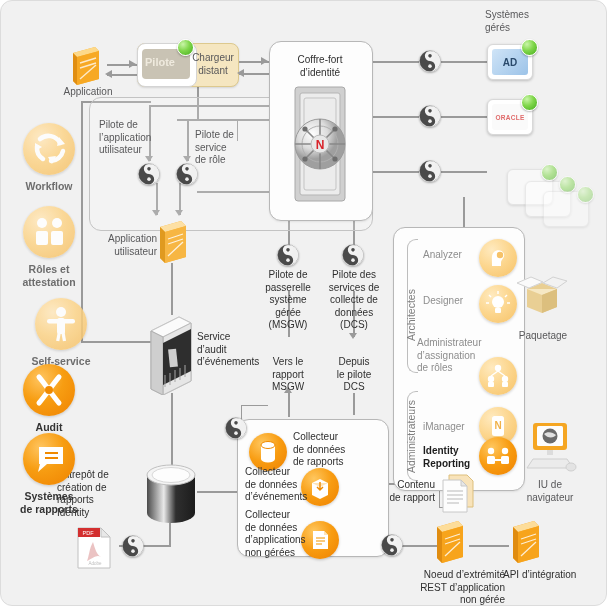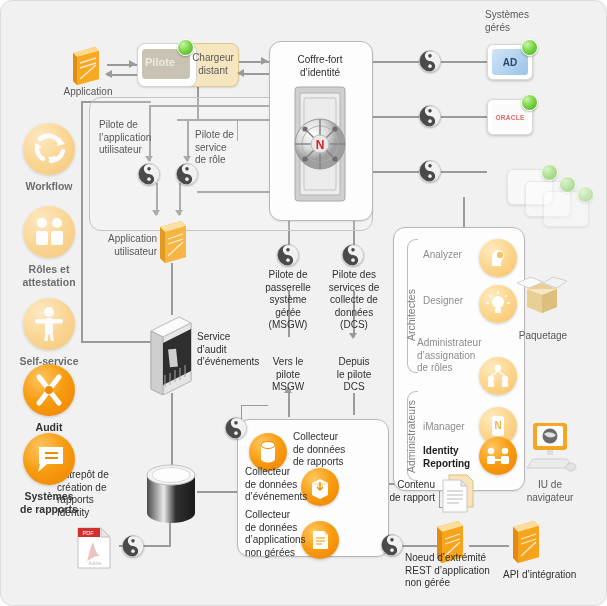--- a/index.html
+++ b/index.html
@@ -335,21 +335,21 @@
 passerelle
 système
 gérée
 (MSGW)</div>
   <div class="lbl c dark" style="left:320px;top:268px;width:66px;">Pilote des
 services de
 collecte de
 données
 (DCS)</div>
   <div class="lbl c dark" style="left:254px;top:355px;width:66px;">Vers le
-pilote
+rapport
 MSGW</div>
   <div class="lbl c dark" style="left:320px;top:355px;width:66px;">Depuis
 le pilote
 DCS</div>
 
   <div style="position:absolute;left:146px;top:312px;width:48px;height:82px;">
     <svg width="48" height="82" viewBox="0 0 48 82">
       <polygon points="4,18 32,4 44,10 44,68 16,82 4,76" fill="#f2f2f2" stroke="#b5b5b5"></polygon>
       <polygon points="4,18 32,4 44,10 16,24" fill="#fbfbfb" stroke="#c6c6c6"></polygon>
       <polygon points="16,24 44,10 44,68 16,82" fill="#e6e6e6" stroke="#bcbcbc"></polygon>
@@ -570,21 +570,21 @@
 
   <div class="book" style="left:432px;top:518px;">
     <svg width="34" height="44" viewBox="0 0 34 44">
       <polygon points="4,8 25,2 30,7 30,38 9,44 4,39" fill="#f9a825"></polygon>
       <polygon points="4,8 25,2 30,7 9,13" fill="#fddd9a"></polygon>
       <polygon points="9,13 30,7 30,38 9,44" fill="#f7a41c"></polygon>
       <polygon points="4,8 9,13 9,44 4,39" fill="#e08c10"></polygon>
       <path d="M12,20 L27,15 M12,25 L27,20 M12,37 L27,23" stroke="#fff" stroke-width="1.3" opacity=".8" fill="none"></path>
     </svg>
   </div>
-  <div class="lbl dark" style="left:404px;top:551px;width:100px;">Noeud d’extrémité
+  <div class="lbl dark" style="left:404px;top:568px;width:100px;text-align:right;">Noeud d’extrémité
 REST d’application
 non gérée</div>
 
   <div class="book" style="left:508px;top:518px;">
     <svg width="34" height="44" viewBox="0 0 34 44">
       <polygon points="4,8 25,2 30,7 30,38 9,44 4,39" fill="#f9a825"></polygon>
       <polygon points="4,8 25,2 30,7 9,13" fill="#fddd9a"></polygon>
       <polygon points="9,13 30,7 30,38 9,44" fill="#f7a41c"></polygon>
       <polygon points="4,8 9,13 9,44 4,39" fill="#e08c10"></polygon>
       <path d="M12,20 L27,15 M12,25 L27,20 M12,37 L27,23" stroke="#fff" stroke-width="1.3" opacity=".8" fill="none"></path>
@@ -616,21 +616,21 @@
         <g fill="#fff">
           <polygon points="36,14 42,21 34,23"></polygon>
           <polygon points="29,41 25,34 33,33"></polygon>
           <polygon points="12,20 19,24 12,28"></polygon>
         </g>
       </svg>
     </div>
     <div class="raillabel f">Workflow</div>
   </div>
 
-  <div class="railitem" style="left:0px;top:297px;">
+  <div class="railitem" style="left:0px;top:297px;padding-left:12px;">
     <div class="circ faded">
       <svg width="52" height="52" viewBox="0 0 52 52">
         <circle cx="26" cy="14" r="5" fill="#fff"></circle>
         <rect x="22" y="20" width="8" height="16" rx="2.5" fill="#fff"></rect>
         <rect x="12" y="21" width="28" height="4.5" rx="2.2" fill="#fff"></rect>
         <rect x="22" y="33" width="3.2" height="10" fill="#fff" transform="rotate(10 23 38)"></rect>
         <rect x="27" y="33" width="3.2" height="10" fill="#fff" transform="rotate(-10 29 38)"></rect>
       </svg>
     </div>
     <div class="raillabel f">Self-service</div>

